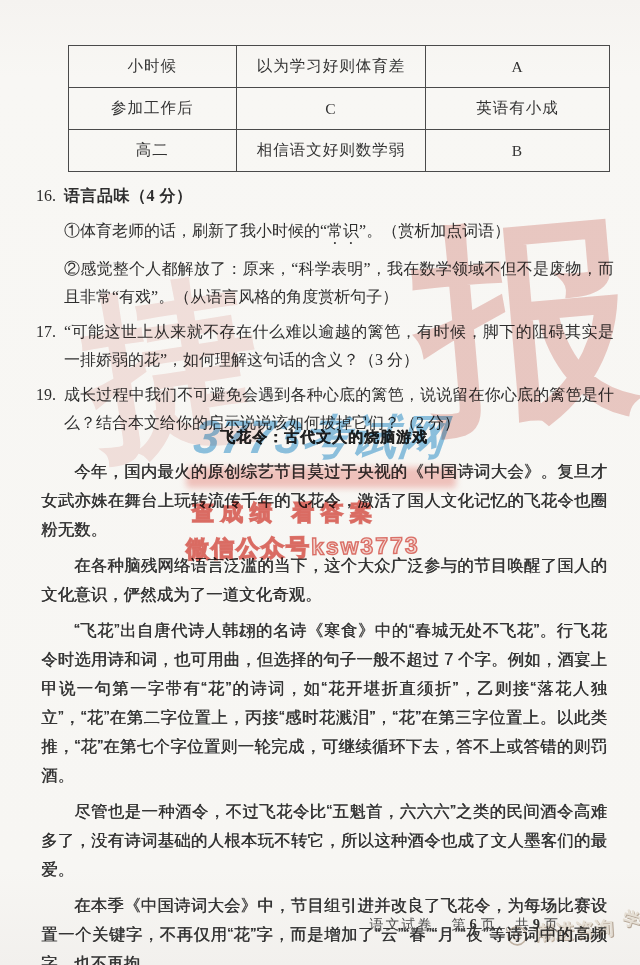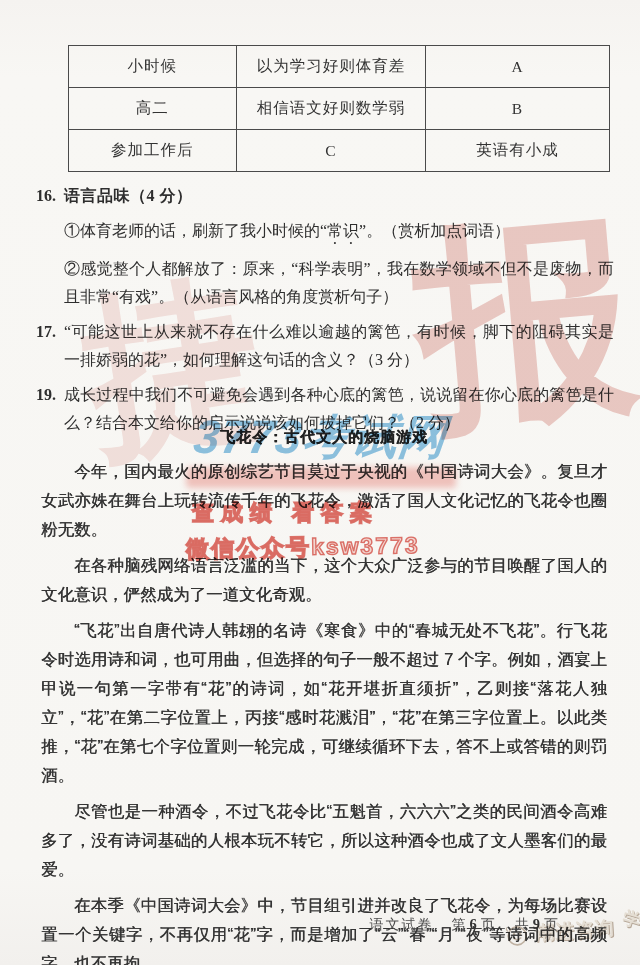--- a/index.html
+++ b/index.html
@@ -22,21 +22,21 @@
     border:1.6px solid #4a4a4a;height:39px;text-align:center;vertical-align:middle;
     font-size:15.5px;color:#333;letter-spacing:1px;
   }
   .grade-table col.c1{width:31%}
   .grade-table col.c2{width:35%}
   .grade-table col.c3{width:34%}
   
   .questions{position:absolute;left:0;top:182px;width:614px;font-size:16px;line-height:28px;color:#2e2e2e;}
   .question{position:relative;padding-left:64px;margin:0 0 2px 0;}
   .qnum{position:absolute;left:36px;top:0;font-weight:bold;}
-  .qnum.plain{font-weight:bold;}
+  .qnum.plain{font-weight:normal;}
   .qtitle{font-weight:bold;letter-spacing:.5px;}
   .qtext{text-align:justify;margin-top:7px;}
   .em-dots{
     -webkit-text-emphasis:dot;-webkit-text-emphasis-position:under right;
     text-emphasis:dot;text-emphasis-position:under right;
   }
   
   .article{
     position:absolute;left:34px;top:424px;width:580px;
     font-family:"Liberation Sans","DejaVu Sans",sans-serif;
@@ -102,28 +102,28 @@
         <col class="c2">
         <col class="c3">
       </colgroup>
     <tbody>
       <tr>
         <td>小时候</td>
         <td>以为学习好则体育差</td>
         <td>A</td>
       </tr>
       <tr>
+        <td>参加工作后</td>
+        <td>C</td>
+        <td>英语有小成</td>
+      </tr>
+      <tr>
         <td>高二</td>
         <td>相信语文好则数学弱</td>
         <td>B</td>
-      </tr>
-      <tr>
-        <td>参加工作后</td>
-        <td>C</td>
-        <td>英语有小成</td>
       </tr>
     </tbody>
   </table>
 
   <div class="questions">
 
     <div class="question">
       <span class="qnum plain">16.</span>
       <div class="qtitle">语言品味（4 分）</div>
       <div class="qtext"><span>①体育老师的话，刷新了我小时候的“</span><span class="em-dots">常识</span><span>”。（赏析加点词语）</span></div>

